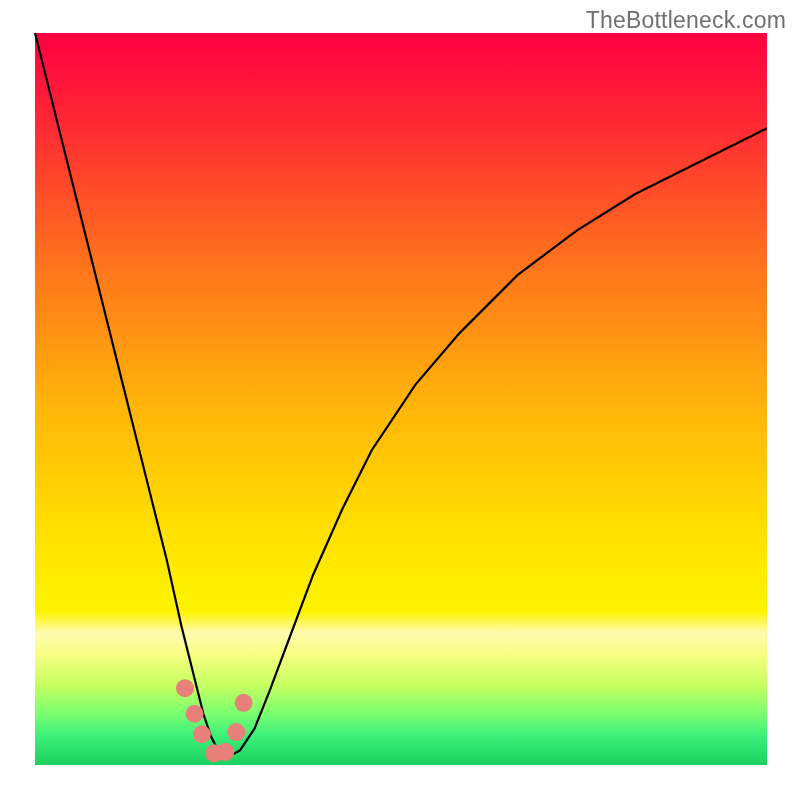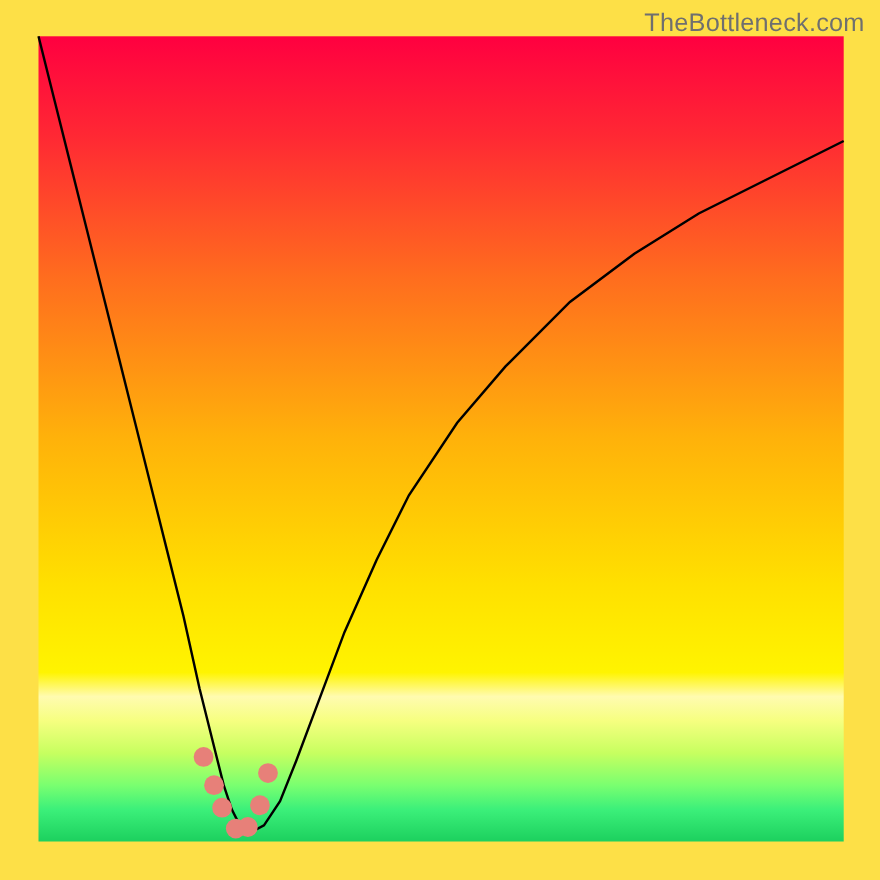--- a/index.html
+++ b/index.html
@@ -10,21 +10,21 @@
     background: #000;
     overflow: hidden;
     font-family: Arial, Helvetica, sans-serif;
   }
   .frame {
     position: absolute;
     left: 0;
     top: 0;
     width: 800px;
     height: 800px;
-    background: #fde047;
+    background: #ffffff;
   }
   .plot-area {
     position: absolute;
     left: 35px;
     top: 33px;
     width: 732px;
     height: 732px;
     
   }
   .watermark {

